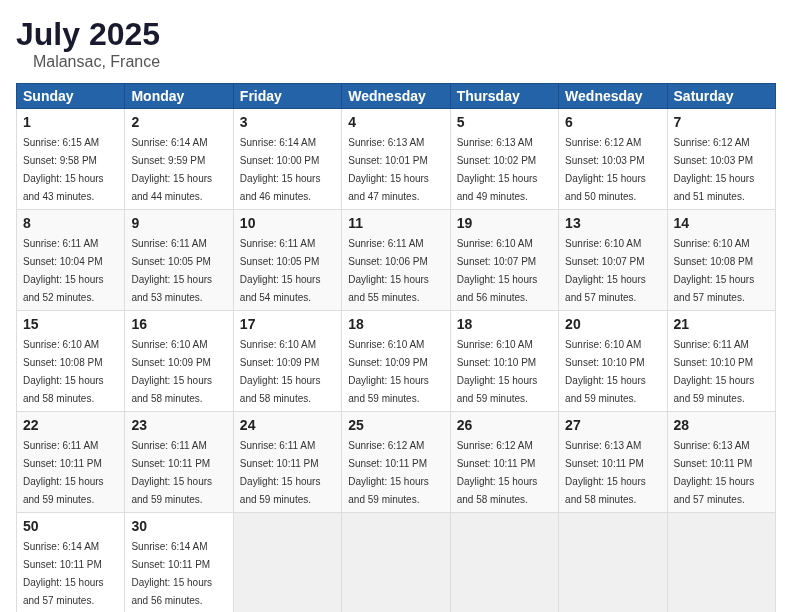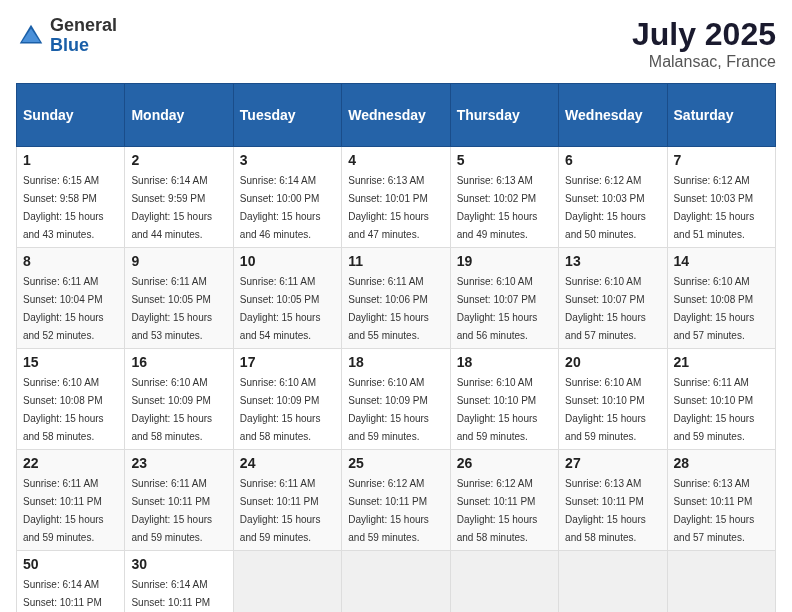--- a/index.html
+++ b/index.html
@@ -55,21 +55,21 @@
     }
     .calendar-table {
       width: 100%;
       border-collapse: collapse;
       border: 1px solid #ccc;
     }
     .calendar-table th {
       background-color: #2563a8;
       color: white;
       text-align: left;
-      padding: 23px 6px;
+      padding: 4px 6px;
       font-size: 14px;
       font-weight: bold;
       border: 1px solid #1a4d8a;
     }
     .calendar-table td {
       vertical-align: top;
       padding: 5px 6px;
       border: 1px solid #ddd;
       width: 108px;
       height: 90px;
@@ -91,42 +91,32 @@
       line-height: 1.4;
     }
     .empty-cell {
       background: #f0f0f0 !important;
     }
   </style>
 </head>
 <body>
 
 <div class="header-section">
-  <div class="logo">
-    <svg class="logo-icon" viewBox="0 0 40 40">
-      <polygon points="20,5 35,30 5,30" fill="#1a5fa8"></polygon>
-      <polygon points="20,10 32,28 8,28" fill="#4a90d9"></polygon>
-    </svg>
-    <div class="logo-text">
-      <span class="logo-general">General</span>
-      <span class="logo-blue">Blue</span>
-    </div>
-  </div>
   <div class="title-section">
     <div class="month-title">July 2025</div>
     <div class="location-title">Malansac, France</div>
   </div>
 </div>
 
 <table class="calendar-table">
   <thead>
     <tr>
     <th>Sunday</th>
         <th>Monday</th>
-        <th>Tuesday</th>
+        <th>Friday</th>
         <th>Wednesday</th>
         <th>Thursday</th>
         <th>Wednesday</th>
         <th>Saturday</th>
       </tr>
   </thead>
   <tbody id="calendar-body">
   <tr>
         <td><span class="day-number">1</span><span class="day-detail" style="white-space: pre-line; text-align: right;">Sunrise: 6:15 AM
 Sunset: 9:58 PM

